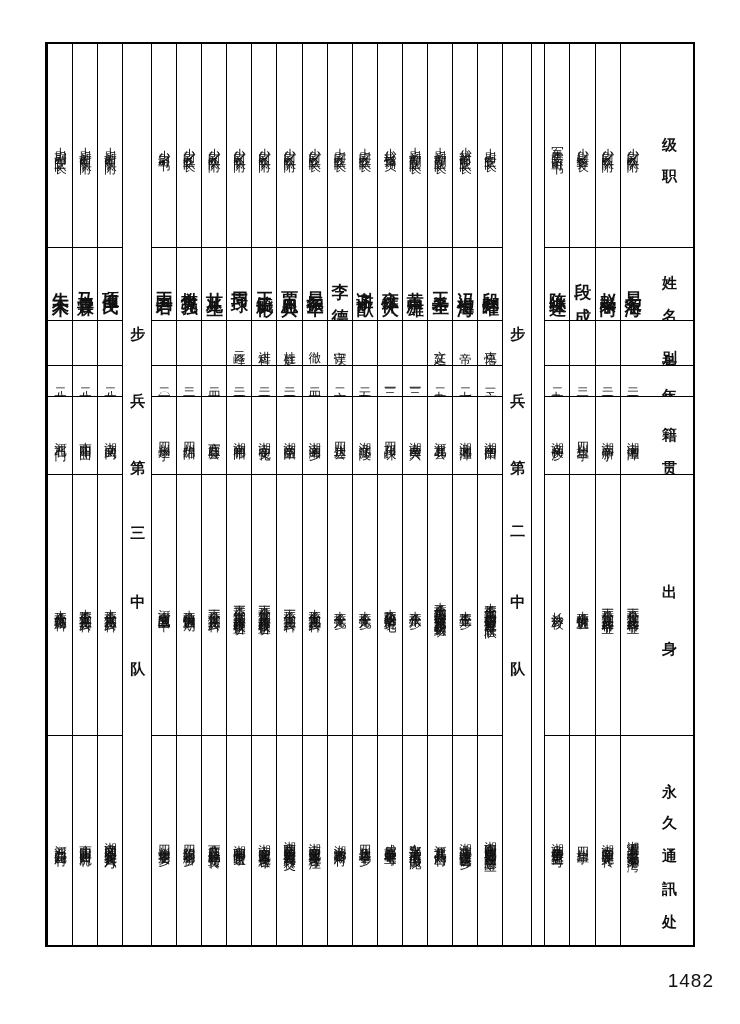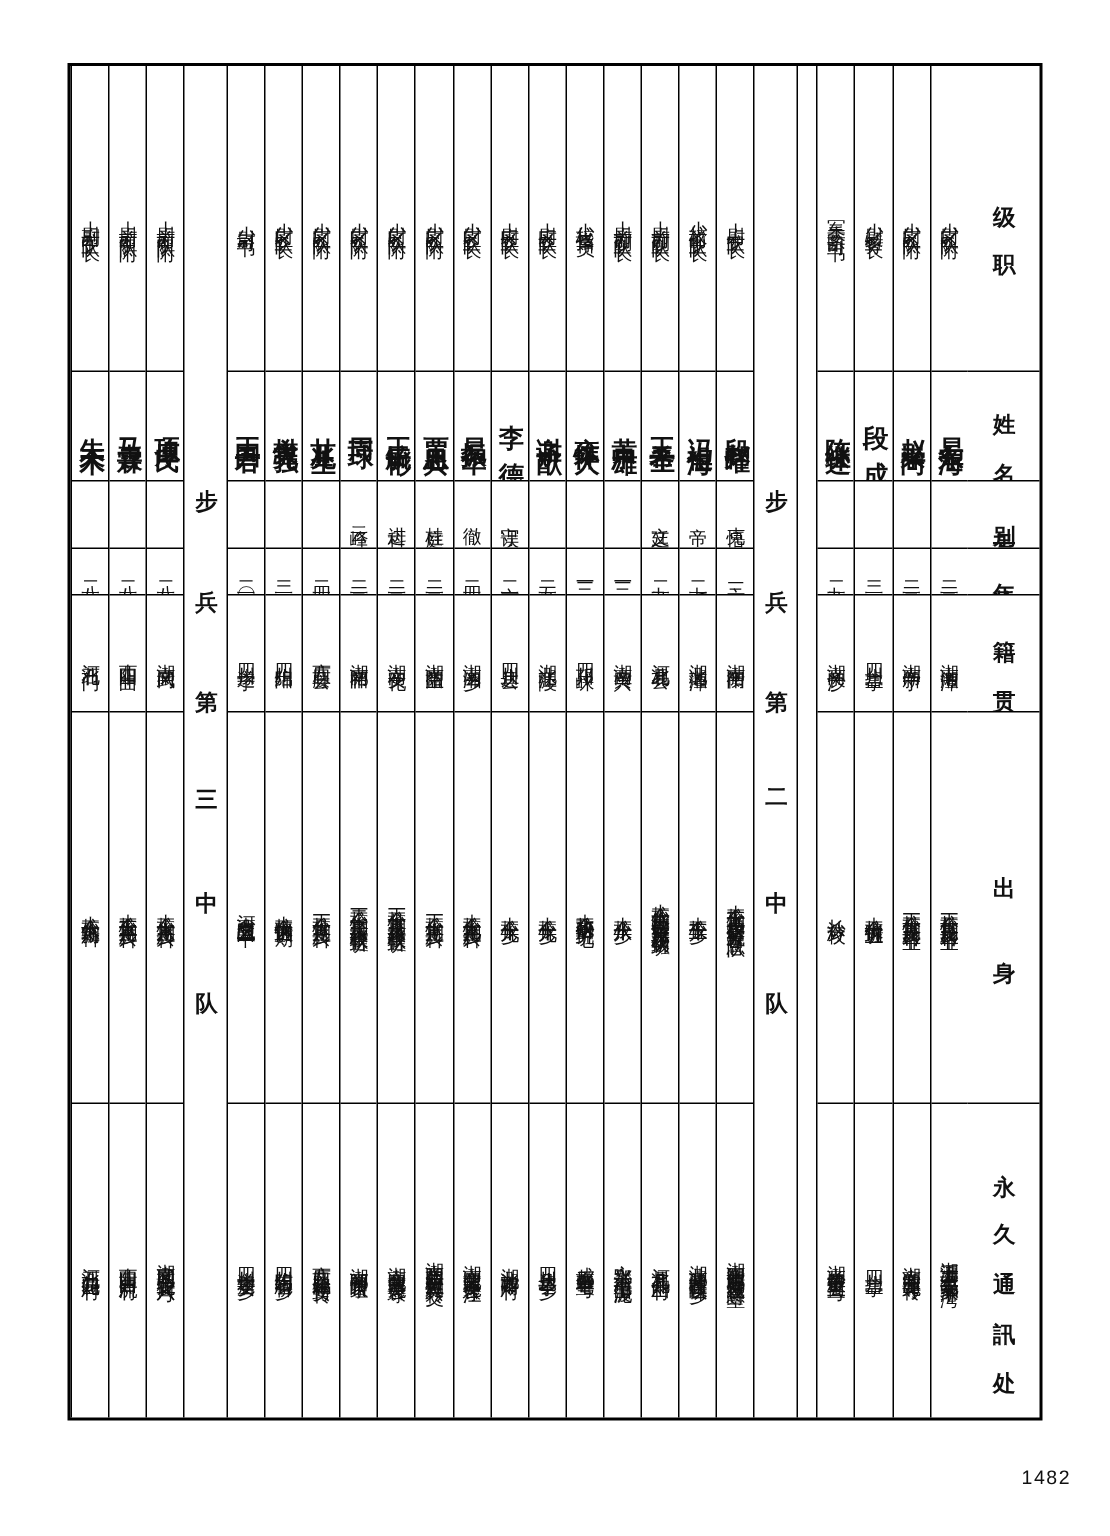--- a/index.html
+++ b/index.html
@@ -111,21 +111,21 @@
   .group-col.squad .group-cell { letter-spacing: 26px; }
 
   
   .blank-col { width: 16px; }
   .std    { width: 30px; }
 
   #page-number {
     position: absolute;
     right: 26px;
     bottom: 32px;
-    font-size: 13px;
+    font-size: 19px;
     letter-spacing: 1px;
     font-family: "Liberation Sans", sans-serif;
   }
 </style>
 </head>
 <body>
 
 <div id="page">
   <div id="table-frame">
 

